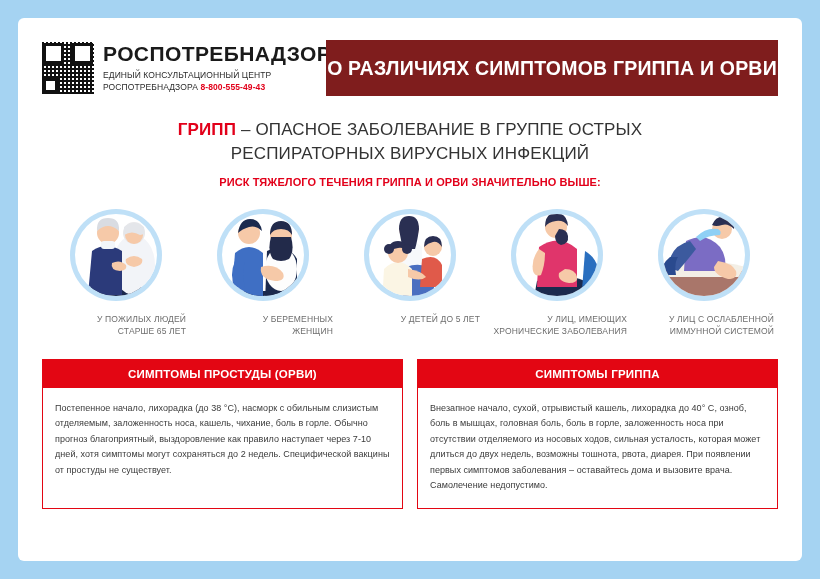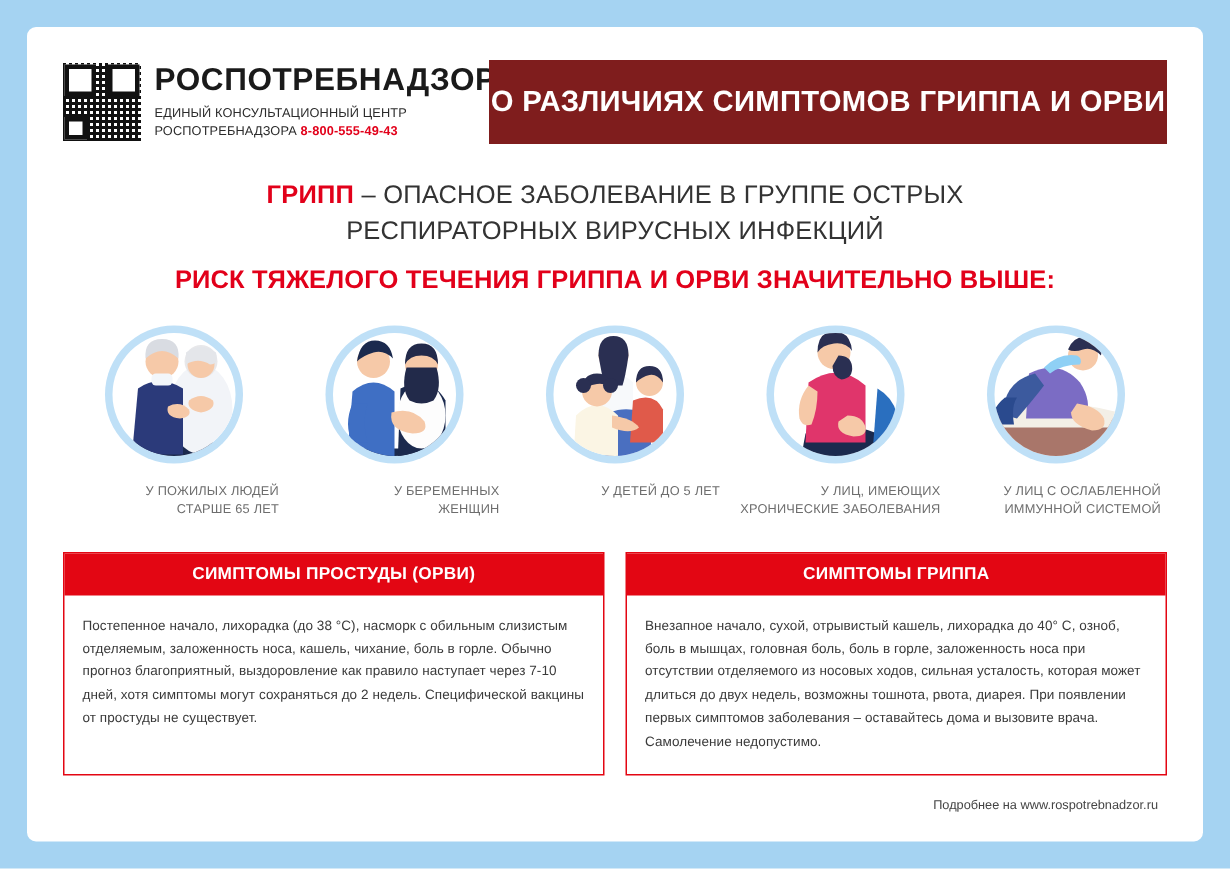--- a/index.html
+++ b/index.html
@@ -103,21 +103,21 @@
   
   .subtitle {
     text-align: center;
     margin-top: 22px;
     line-height: 1.42;
   }
   .sub-l1 { font-size: 17px; color: #333; letter-spacing: .15px; }
   .sub-l1 .accent { color: #e2001a; font-weight: bold; }
   .sub-l2 {
     margin-top: 9px;
-    font-size: 17px;
+    font-size: 11px;
     font-weight: bold;
     color: #e2001a;
     letter-spacing: .1px;
   }
 
   
   .risks {
     display: flex;
     justify-content: space-between;
     margin: 16px 28px 0 28px;
@@ -354,15 +354,14 @@
       <div class="panel-body">Постепенное начало, лихорадка (до 38 °С), насморк с обильным слизистым отделяемым, заложенность носа, кашель, чихание, боль в горле. Обычно прогноз благоприятный, выздоровление как правило наступает через 7-10 дней, хотя симптомы могут сохраняться до 2 недель. Специфической вакцины от простуды не существует.</div>
     </div>
 
     <div class="panel">
       <div class="panel-head">СИМПТОМЫ ГРИППА</div>
       <div class="panel-body">Внезапное начало, сухой, отрывистый кашель, лихорадка до 40° С, озноб, боль в мышцах, головная боль, боль в горле, заложенность носа при отсутствии отделяемого из носовых ходов, сильная усталость, которая может длиться до двух недель, возможны тошнота, рвота, диарея. При появлении первых симптомов заболевания – оставайтесь дома и вызовите врача. Самолечение недопустимо.</div>
     </div>
 
   </div>
 
-  <div class="footer">Подробнее на www.rospotrebnadzor.ru</div>
 
 </div>
 
 </body></html>

